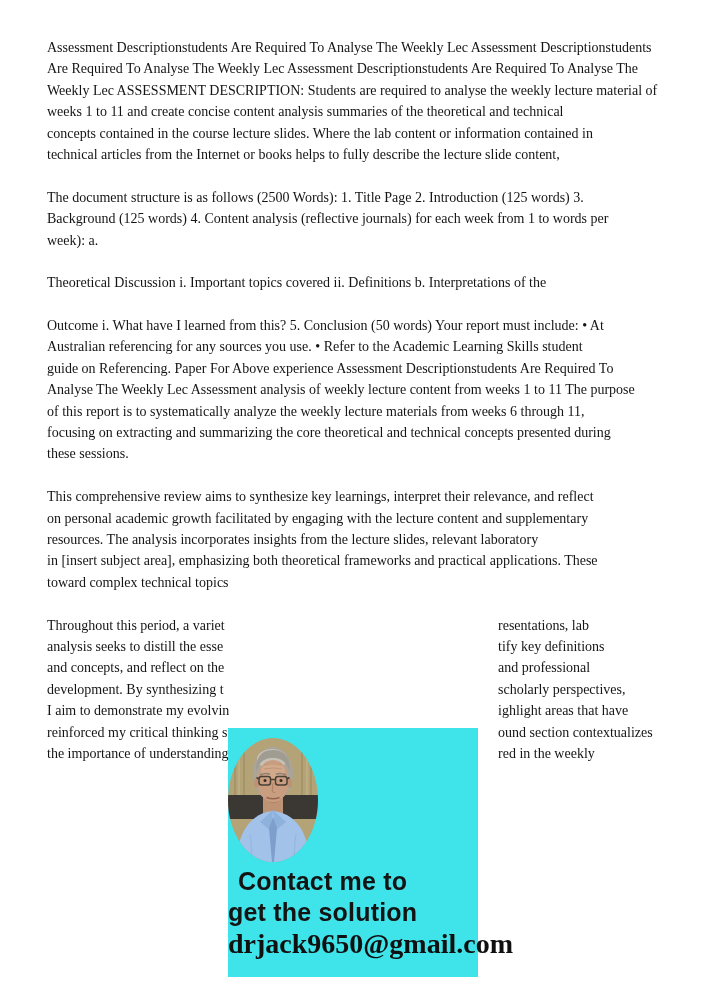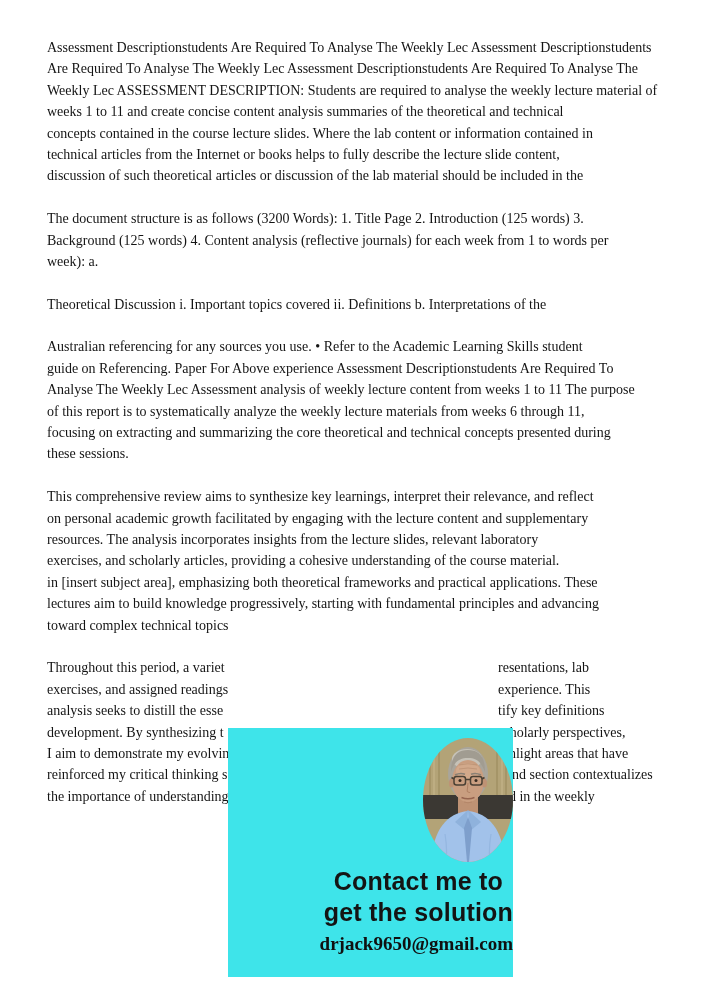--- a/index.html
+++ b/index.html
@@ -36,92 +36,89 @@
     white-space: nowrap;
     padding-left: 20px;
   }
   .ad-overlay {
     position: absolute;
     left: 228px; top: 728px;
     width: 250px; height: 249px;
     z-index: 5;
     display: flex;
     flex-direction: column;
-    align-items: flex-end;
-    padding-left: 35px;
+    align-items: flex-start;
   }
   .photo-wrap {
     margin-top: 10px;
     width: 90px; height: 124px;
     flex: 0 0 auto;
   }
   .headline {
     margin-top: 4px;
     font-family: "Liberation Sans", sans-serif;
     font-weight: 700;
     font-size: 25px;
     line-height: 31px;
     color: #141414;
     text-align: center;
     letter-spacing: 0.2px;
   }
   .email {
     margin-top: 3px;
     font-family: "Liberation Serif", serif;
     font-weight: 700;
-    font-size: 19px;
+    font-size: 28px;
     line-height: 26px;
     color: #101010;
     text-align: center;
   }
 </style>
 </head>
 <body>
 
 <div class="page">
 
   <div class="doc" id="doc">
       <div class="para">
         <div class="line">Assessment Descriptionstudents Are Required To Analyse The Weekly Lec Assessment Descriptionstudents</div>
         <div class="line">Are Required To Analyse The Weekly Lec Assessment Descriptionstudents Are Required To Analyse The</div>
         <div class="line">Weekly Lec ASSESSMENT DESCRIPTION: Students are required to analyse the weekly lecture material of</div>
         <div class="line">weeks 1 to 11 and create concise content analysis summaries of the theoretical and technical</div>
         <div class="line">concepts contained in the course lecture slides. Where the lab content or information contained in</div>
         <div class="line">technical articles from the Internet or books helps to fully describe the lecture slide content,</div>
-        <div class="line">discussion of such theoretical articles or discussion of the lab material should be included in the</div>
-      </div>
-      <div class="para">
-        <div class="line">The document structure is as follows (3200 Words): 1. Title Page 2. Introduction (125 words) 3.</div>
+      </div>
+      <div class="para">
+        <div class="line">The document structure is as follows (2500 Words): 1. Title Page 2. Introduction (125 words) 3.</div>
         <div class="line">Background (125 words) 4. Content analysis (reflective journals) for each week from 1 to words per</div>
         <div class="line">week): a.</div>
       </div>
       <div class="para">
         <div class="line">Theoretical Discussion i. Important topics covered ii. Definitions b. Interpretations of the</div>
       </div>
       <div class="para">
+        <div class="line">Outcome i. What have I learned from this? 5. Conclusion (50 words) Your report must include: • At</div>
         <div class="line">Australian referencing for any sources you use. • Refer to the Academic Learning Skills student</div>
         <div class="line">guide on Referencing. Paper For Above experience Assessment Descriptionstudents Are Required To</div>
         <div class="line">Analyse The Weekly Lec Assessment analysis of weekly lecture content from weeks 1 to 11 The purpose</div>
         <div class="line">of this report is to systematically analyze the weekly lecture materials from weeks 6 through 11,</div>
         <div class="line">focusing on extracting and summarizing the core theoretical and technical concepts presented during</div>
         <div class="line">these sessions.</div>
       </div>
       <div class="para">
         <div class="line">This comprehensive review aims to synthesize key learnings, interpret their relevance, and reflect</div>
         <div class="line">on personal academic growth facilitated by engaging with the lecture content and supplementary</div>
         <div class="line">resources. The analysis incorporates insights from the lecture slides, relevant laboratory</div>
-        <div class="line">exercises, and scholarly articles, providing a cohesive understanding of the course material.</div>
         <div class="line">in [insert subject area], emphasizing both theoretical frameworks and practical applications. These</div>
-        <div class="line">lectures aim to build knowledge progressively, starting with fundamental principles and advancing</div>
         <div class="line">toward complex technical topics</div>
       </div>
       <div class="para">
         <div class="line"><span>Throughout this period, a variet</span><span class="frag-right">resentations, lab</span></div>
-        <div class="line"><span>exercises, and assigned readings</span><span class="frag-right">experience. This</span></div>
         <div class="line"><span>analysis seeks to distill the esse</span><span class="frag-right">tify key definitions</span></div>
+        <div class="line"><span>and concepts, and reflect on the</span><span class="frag-right">and professional</span></div>
         <div class="line"><span>development. By synthesizing t</span><span class="frag-right">scholarly perspectives,</span></div>
         <div class="line"><span>I aim to demonstrate my evolvin</span><span class="frag-right">ighlight areas that have</span></div>
         <div class="line"><span>reinforced my critical thinking s</span><span class="frag-right">ound section contextualizes</span></div>
         <div class="line"><span>the importance of understanding</span><span class="frag-right">red in the weekly</span></div>
       </div>
     </div>
 
   <div class="ad-overlay" style="background-color: rgb(62, 228, 234);">
     <div class="photo-wrap">
       <svg width="90" height="124" viewBox="0 0 90 124" xmlns="http://www.w3.org/2000/svg">

